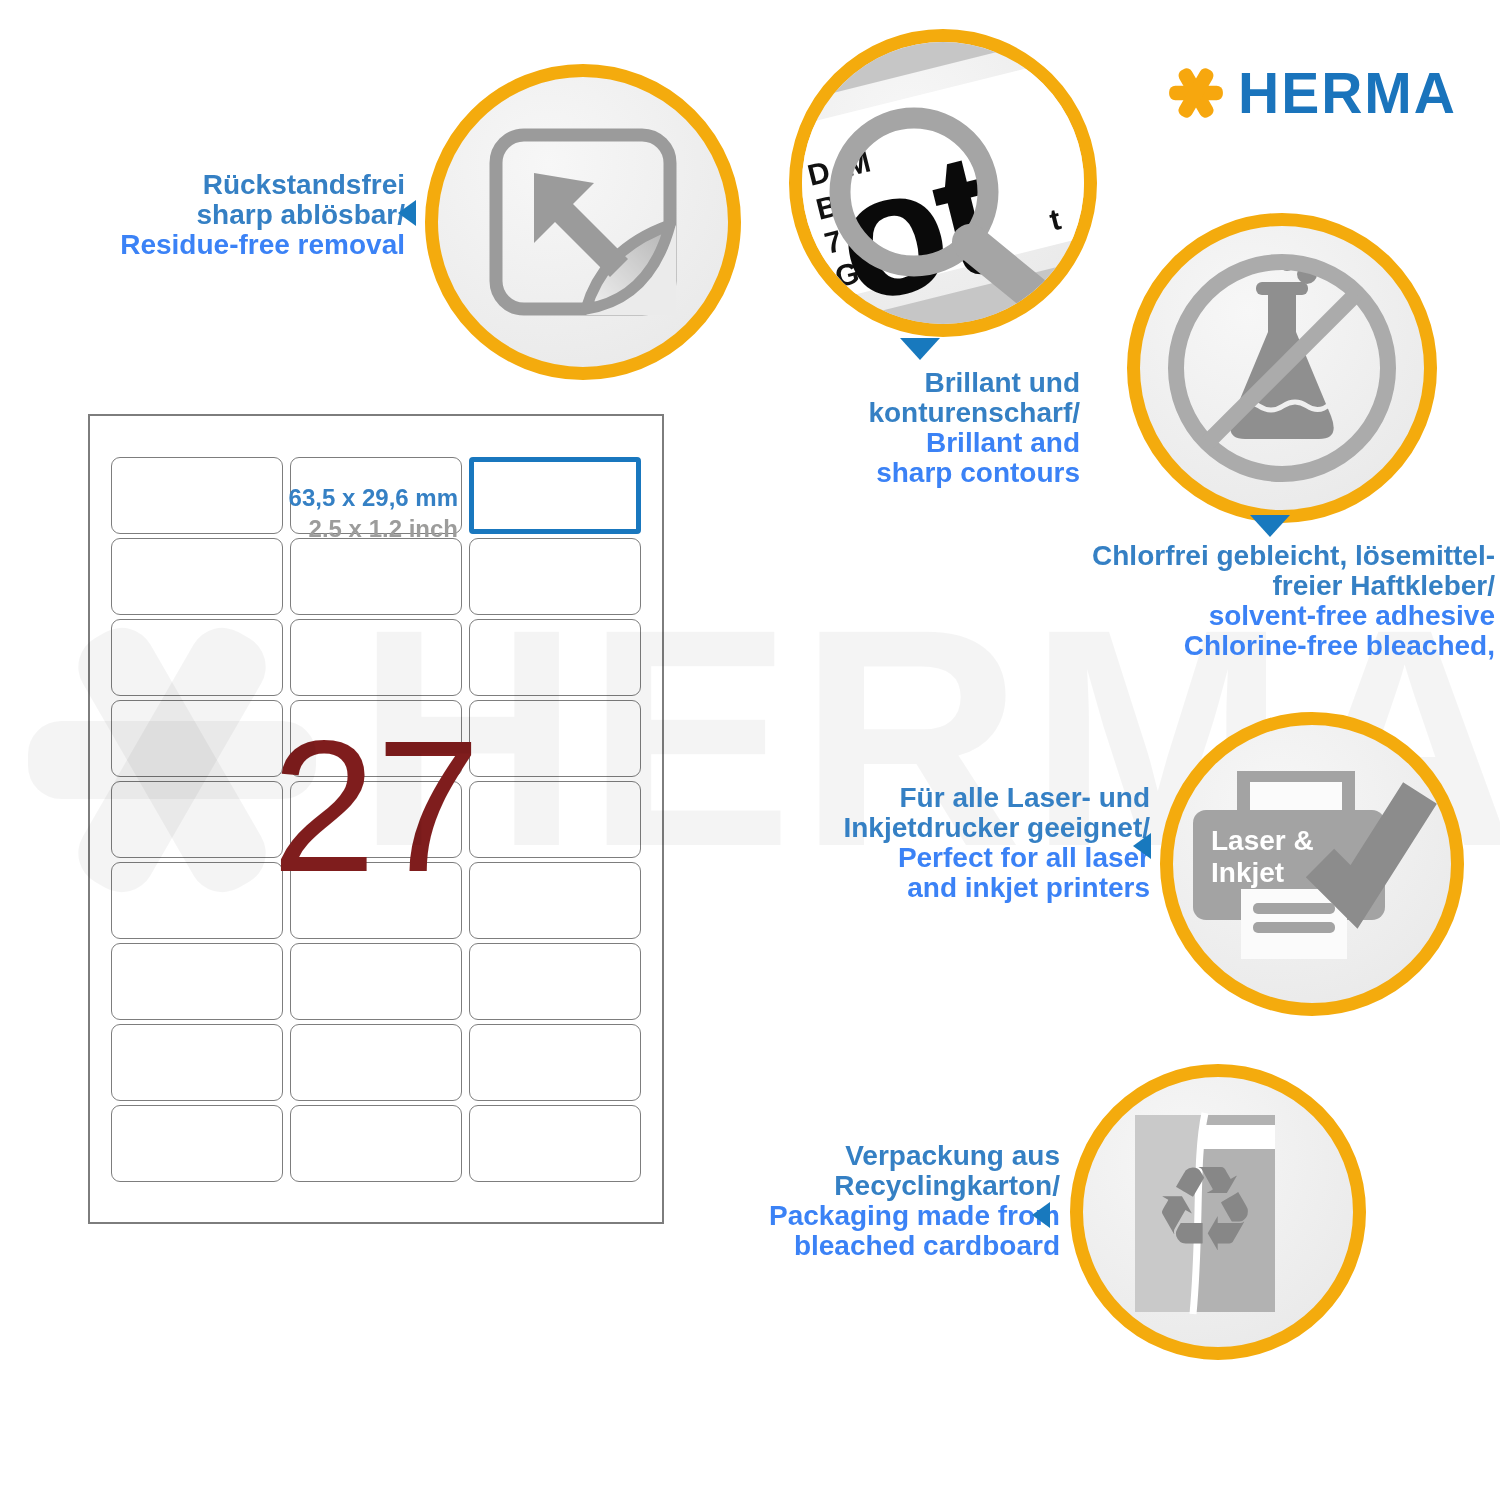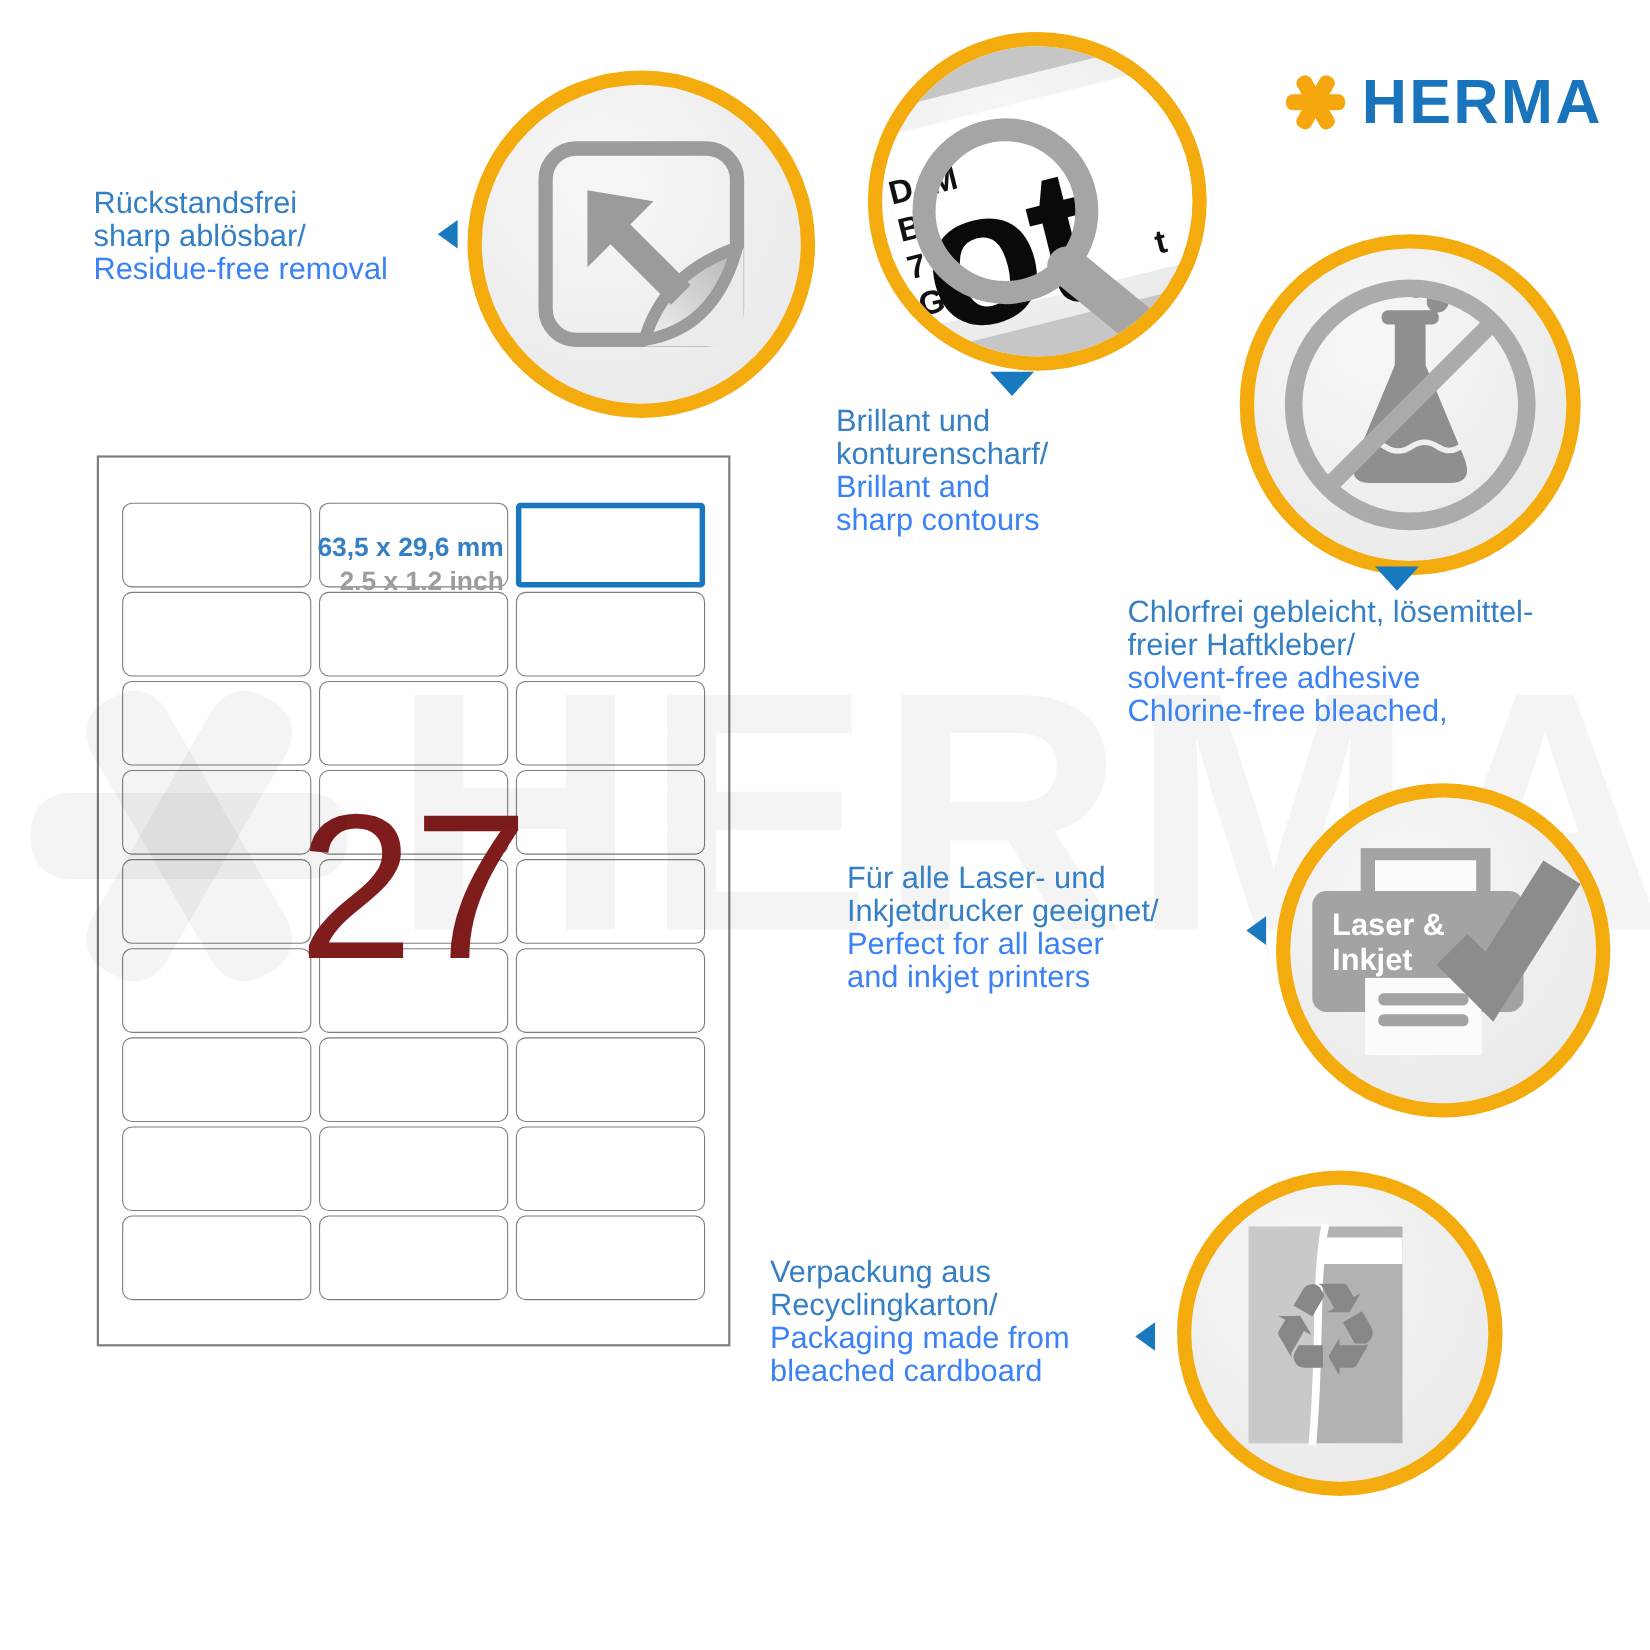--- a/index.html
+++ b/index.html
@@ -24,21 +24,21 @@
   .dims .metric { color:#3580C4; }
   .dims .imperial { color:#9C9C9B; }
   .count { position:absolute; left:0; width:100%; top:296px; text-align:center;
            font-size:188px; font-weight:300; line-height:1; color:#7f1d1d; z-index:3; }
 
   
   .logo { position:absolute; left:1168px; top:60px; display:flex; align-items:center; gap:14px; z-index:4; }
   .logo .logo-text { font-size:57px; font-weight:bold; color:#1A74BC; letter-spacing:2px; }
 
   
-  .ftext { position:absolute; text-align:left; font-weight:normal; font-size:28px; line-height:30px; z-index:4; }
+  .ftext { position:absolute; text-align:right; font-weight:bold; font-size:28px; line-height:30px; z-index:4; }
   .ftext .de { color:#3580C4; white-space:nowrap; }
   .ftext .en { color:#3b82f6; white-space:nowrap; }
 
   .tri-left { position:absolute; width:0; height:0; z-index:4;
               border-top:13px solid transparent; border-bottom:13px solid transparent;
               border-right:18px solid #1879BE; }
   .tri-down { position:absolute; width:0; height:0; z-index:4;
               border-left:20px solid transparent; border-right:20px solid transparent;
               border-top:22px solid #1879BE; }
 

